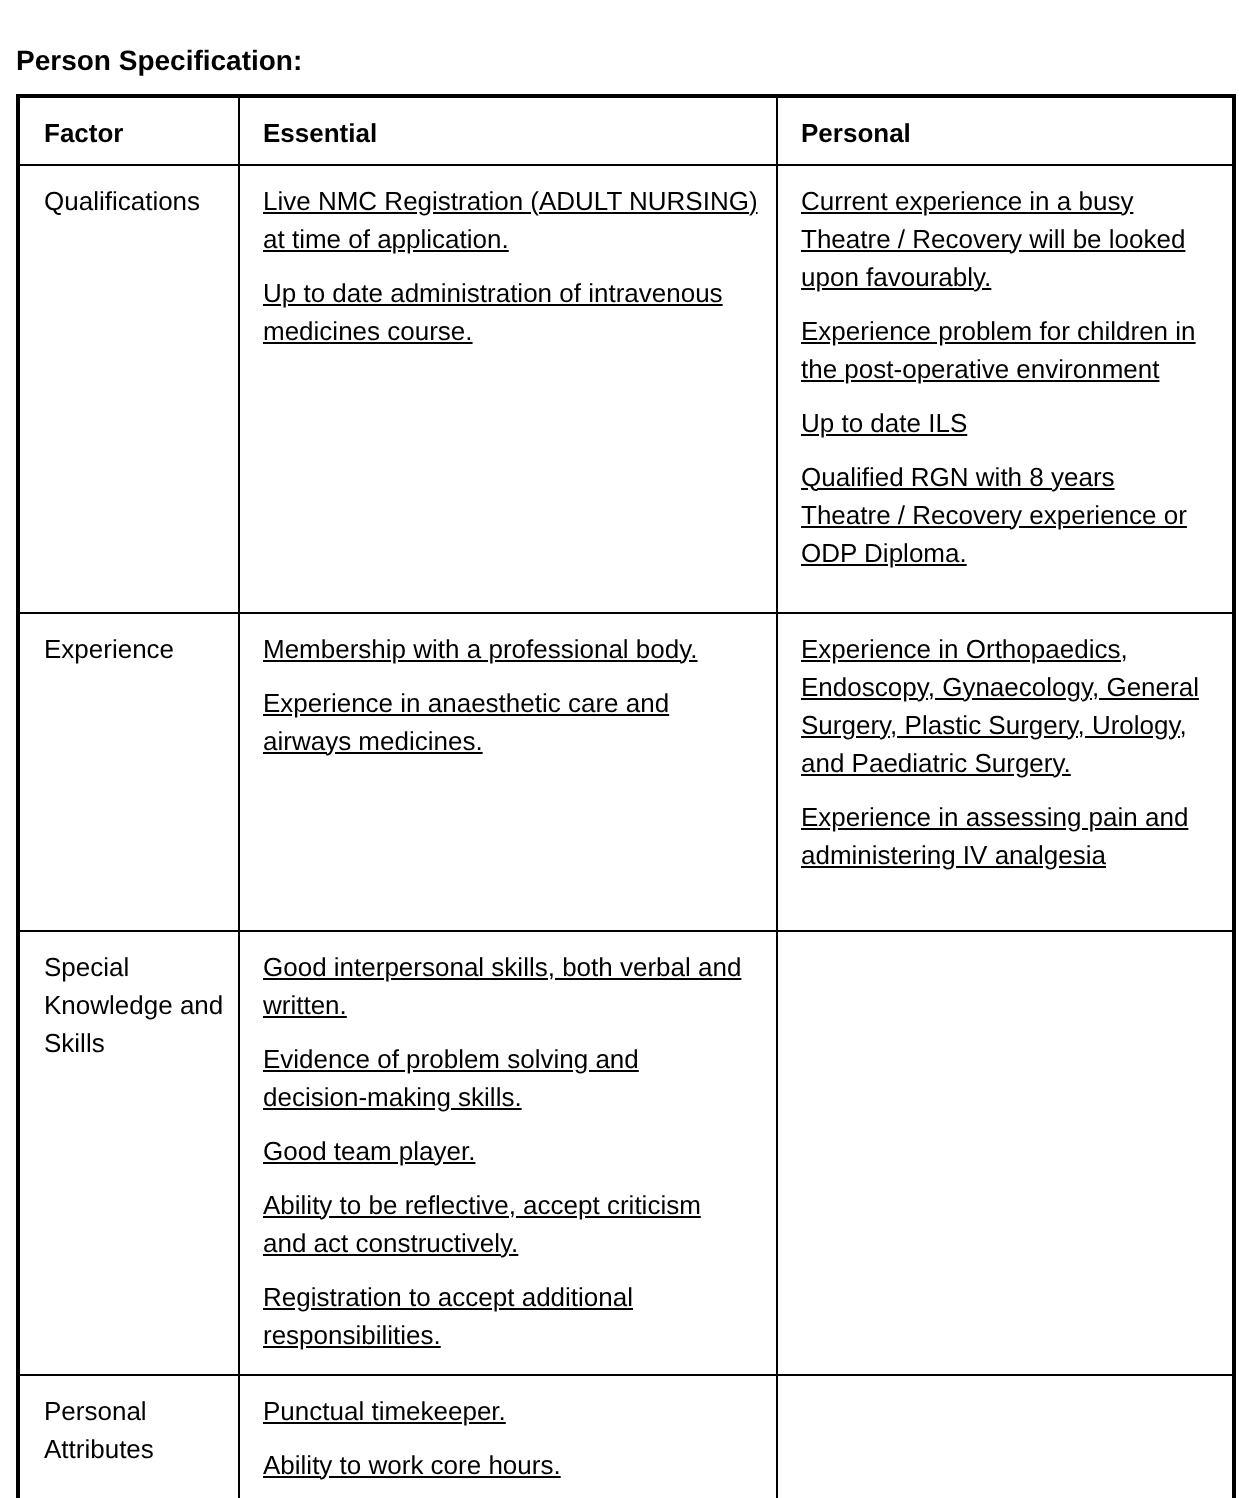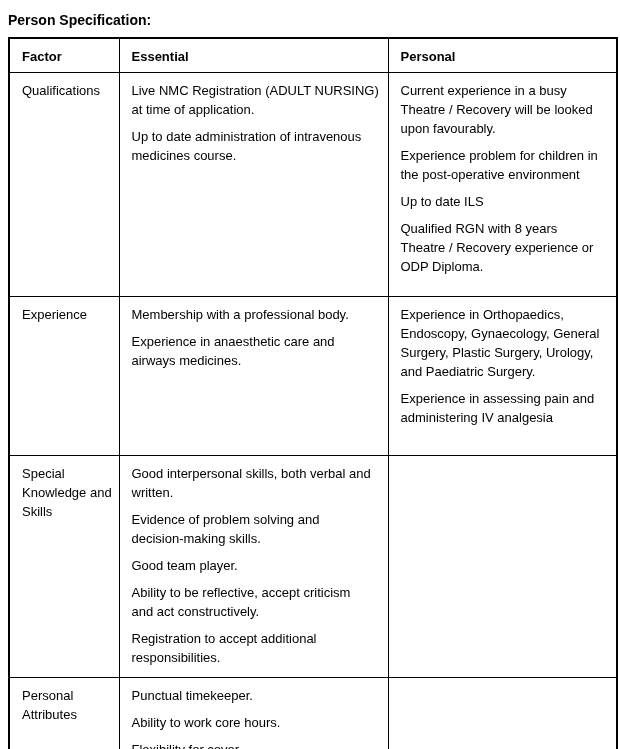--- a/index.html
+++ b/index.html
@@ -14,21 +14,21 @@
     width: 620px;
     height: 749px;
     background: #ffffff;
     padding: 3px 4px 0 8px;
     overflow: hidden;
   }
   .doc-title {
     font-size: 14px;
     font-weight: bold;
     line-height: 18px;
-    margin: 8px 0 8px 0;
+    margin: 18px 0 8px 0;
     white-space: pre-line;
   }
   table.spec-table {
     border-collapse: collapse;
     table-layout: fixed;
     width: 608px;
     border: 2px solid #000000;
   }
   .spec-table th, .spec-table td {
     border: 1.5px solid #000000;
@@ -38,20 +38,21 @@
     line-height: 19px;
     text-align: left;
     font-weight: normal;
   }
   .spec-table th {
     font-weight: bold;
   }
   .spec-table td p {
     margin: 0 0 8px 0;
     white-space: pre-line;
+    text-decoration: underline;
   }
   .factor-text {
     white-space: pre-line;
   }
   tr.r-header { height: 34px; }
   tr.r0 { height: 224px; }
   tr.r1 { height: 159px; margin-left: 48px; }
   tr.r2 { height: 211px; }
   tr.r3 { height: 85px; }
 </style>

